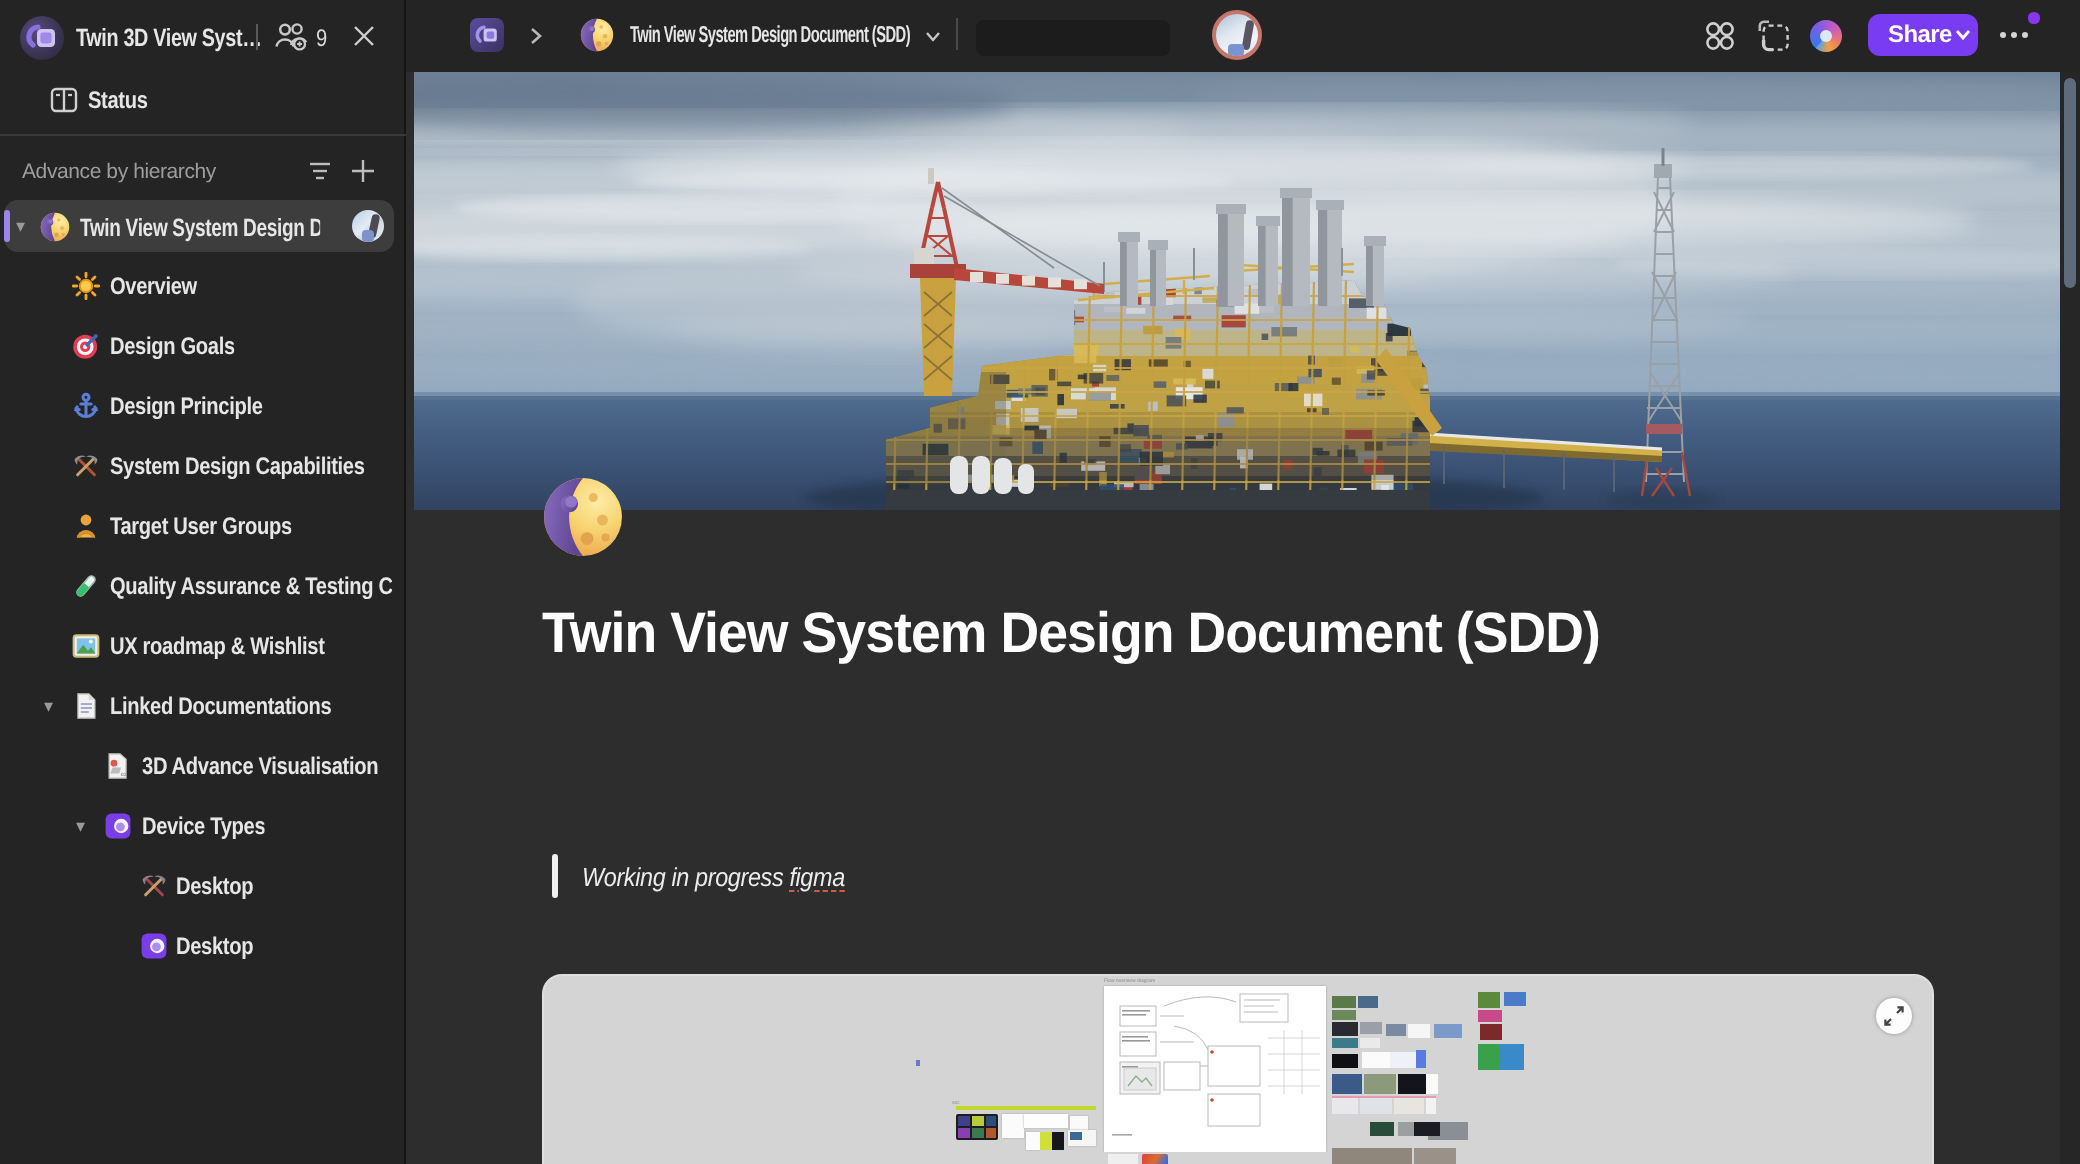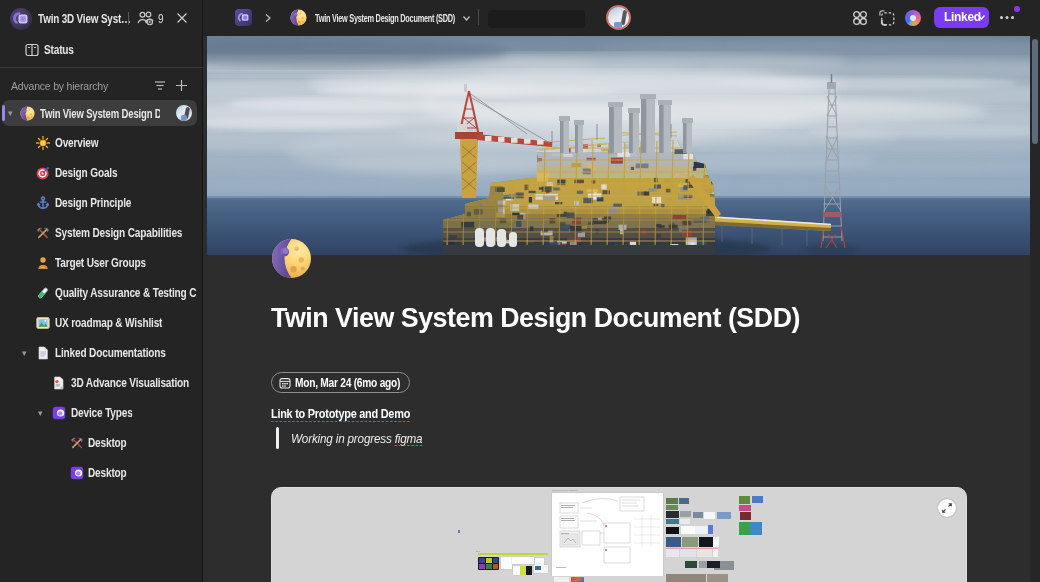--- a/index.html
+++ b/index.html
@@ -239,21 +239,21 @@
           <circle cx="11.4" cy="11.4" r="2.9"></circle>
         </g>
       </svg>
       <svg class="abs" style="left:676px;top:10px;" width="16" height="16" viewBox="0 0 16 16">
         <rect x="2.8" y="2.8" width="12" height="12" rx="2.6" fill="none" stroke="#cfcfcf" stroke-width="1.2" stroke-dasharray="2.4 1.9"></rect>
         <path d="M2.8 10 v2.2 a2.6 2.6 0 0 0 2.6 2.6 H7.5" fill="none" stroke="#cfcfcf" stroke-width="1.7"></path>
         <path d="M0.9 5.5 V2.9 A2 2 0 0 1 2.9 0.9 H5.5" fill="none" stroke="#b8b8b8" stroke-width="1.3"></path>
       </svg>
       <div class="abs" style="left:702px;top:10px;width:16px;height:16px;border-radius:50%;background:conic-gradient(from 220deg,#3a7ae8,#7a5ce8 28%,#c95cc0 52%,#e8737a 68%,#f2a03d 85%,#5aa0e8 100%);"></div>
       <div class="abs" style="left:707px;top:15px;width:6px;height:6px;border-radius:50%;background:#dce8f5;"></div>
-      <div class="abs" style="left:731px;top:7px;width:55px;height:21px;border-radius:6px;background:#7a3cf2;color:#fff;font-size:12px;font-weight:bold;letter-spacing:-0.3px;text-align:left;line-height:21px;padding-left:10px;">Linked</div>
+      <div class="abs" style="left:731px;top:7px;width:55px;height:21px;border-radius:6px;background:#7a3cf2;color:#fff;font-size:12px;font-weight:bold;letter-spacing:-0.3px;text-align:left;line-height:21px;padding-left:10px;">Share</div>
       <svg class="abs" style="left:774px;top:14px;" width="9" height="7" viewBox="0 0 9 7">
         <path d="M1.5 1.5 L4.5 5 L7.5 1.5" stroke="#fff" stroke-width="1.4" fill="none"></path>
       </svg>
       <svg class="abs" style="left:796px;top:15px;" width="16" height="5" viewBox="0 0 16 5">
         <g fill="#d4d4d4">
           <circle cx="2.5" cy="2.5" r="1.5"></circle>
           <circle cx="8" cy="2.5" r="1.5"></circle>
           <circle cx="13.5" cy="2.5" r="1.5"></circle>
         </g>
       </svg>
@@ -706,35 +706,20 @@
 <circle cx="20" cy="20" r="19" fill="url(#mg68202)"></circle>
 <path d="M20 1 A19 19 0 0 0 20 39 A30 30 0 0 1 20 1" fill="url(#pg68202)"></path>
 <circle cx="13.4" cy="13.5" r="4.2" fill="url(#pg68202)"></circle>
 <circle cx="14.2" cy="12.6" r="2.9" fill="#9a7fd0" opacity="0.8"></circle>
 <circle cx="25" cy="10.5" r="2.2" fill="#ecb95f"></circle>
 <circle cx="29.5" cy="21.5" r="2.7" fill="#eab65c"></circle>
 <circle cx="22" cy="30.5" r="3.1" fill="#e2a24e"></circle>
 <circle cx="31" cy="30" r="2" fill="#e2a852"></circle>
 </svg>
       <div class="abs" style="left:68px;top:265px;color:#ffffff;font-size:28.5px;font-weight:bold;letter-spacing:-0.5px;white-space:nowrap;transform:scaleX(0.94);transform-origin:0 0;">Twin View System Design Document (SDD)</div>
-      <div class="abs" style="left:68px;top:336px;width:139px;height:21px;border:1px solid #8f8f8f;border-radius:11px;background:#2d2d2d;display:flex;align-items:center;padding:0 0 0 7px;overflow:hidden;">
-<svg width="12" height="12" viewBox="0 0 12 12" style="margin-right:4px;flex:none;">
-          <rect x="1" y="1.6" width="10" height="9.4" rx="2" fill="none" stroke="#e8e8e8" stroke-width="1.1"></rect>
-          <line x1="1" y1="4.4" x2="11" y2="4.4" stroke="#e8e8e8" stroke-width="1"></line>
-          <g fill="#e8e8e8">
-            <rect x="3" y="6" width="1.6" height="1.4"></rect>
-            <rect x="5.2" y="6" width="1.6" height="1.4"></rect>
-            <rect x="7.4" y="6" width="1.6" height="1.4"></rect>
-            <rect x="3" y="8.3" width="1.6" height="1.4"></rect>
-            <rect x="5.2" y="8.3" width="1.6" height="1.4"></rect>
-          </g>
-        </svg>
-<span style="color:#fff;font-size:12px;font-weight:bold;letter-spacing:-0.3px;display:inline-block;transform:scaleX(0.85);transform-origin:0 50%;white-space:nowrap;">Mon, Mar 24 (6mo ago)</span>
-      </div>
-      <div class="abs" style="left:68px;top:368px;white-space:nowrap;"><span class="dashu" style="color:#ffffff;font-size:13px;font-weight:bold;letter-spacing:-0.3px;display:inline-block;transform:scaleX(0.84);transform-origin:0 0;">Link to Prototype and Demo</span></div>
       <div class="abs" style="left:73px;top:391px;width:3px;height:22px;border-radius:1.5px;background:#f0f0f0;"></div>
       <div class="abs" style="left:88px;top:395px;color:#ececec;font-size:13px;font-style:italic;letter-spacing:-0.2px;white-space:nowrap;transform:scaleX(0.9);transform-origin:0 0;">Working in progress <span style="text-decoration:underline;text-decoration-style:dashed;text-decoration-color:#d05a4a;text-decoration-thickness:1px;text-underline-offset:2px;">figma</span></div>
       <div class="abs" style="left:68px;top:451px;width:696px;height:110px;border:1.5px solid #dedede;border-radius:10px;background:#d4d4d4;overflow:hidden;">
         <div class="abs" style="left:281px;top:2px;width:2px;height:2px;"></div>
         <div class="abs" style="left:280px;top:1px;color:#8a8a8a;font-size:2.5px;">Flow overview diagram</div>
         <div class="abs" style="left:280px;top:5px;width:111px;height:83px;background:#ffffff;box-shadow:0 0 1px rgba(0,0,0,0.25);"></div>
         <svg class="abs" style="left:280px;top:5px;" width="111" height="83" viewBox="0 0 111 83">
 <g stroke="#b9b9b9" stroke-width="0.5" fill="none">
 <rect x="8" y="10" width="18" height="10"></rect>
             <rect x="8" y="23" width="18" height="12"></rect>

